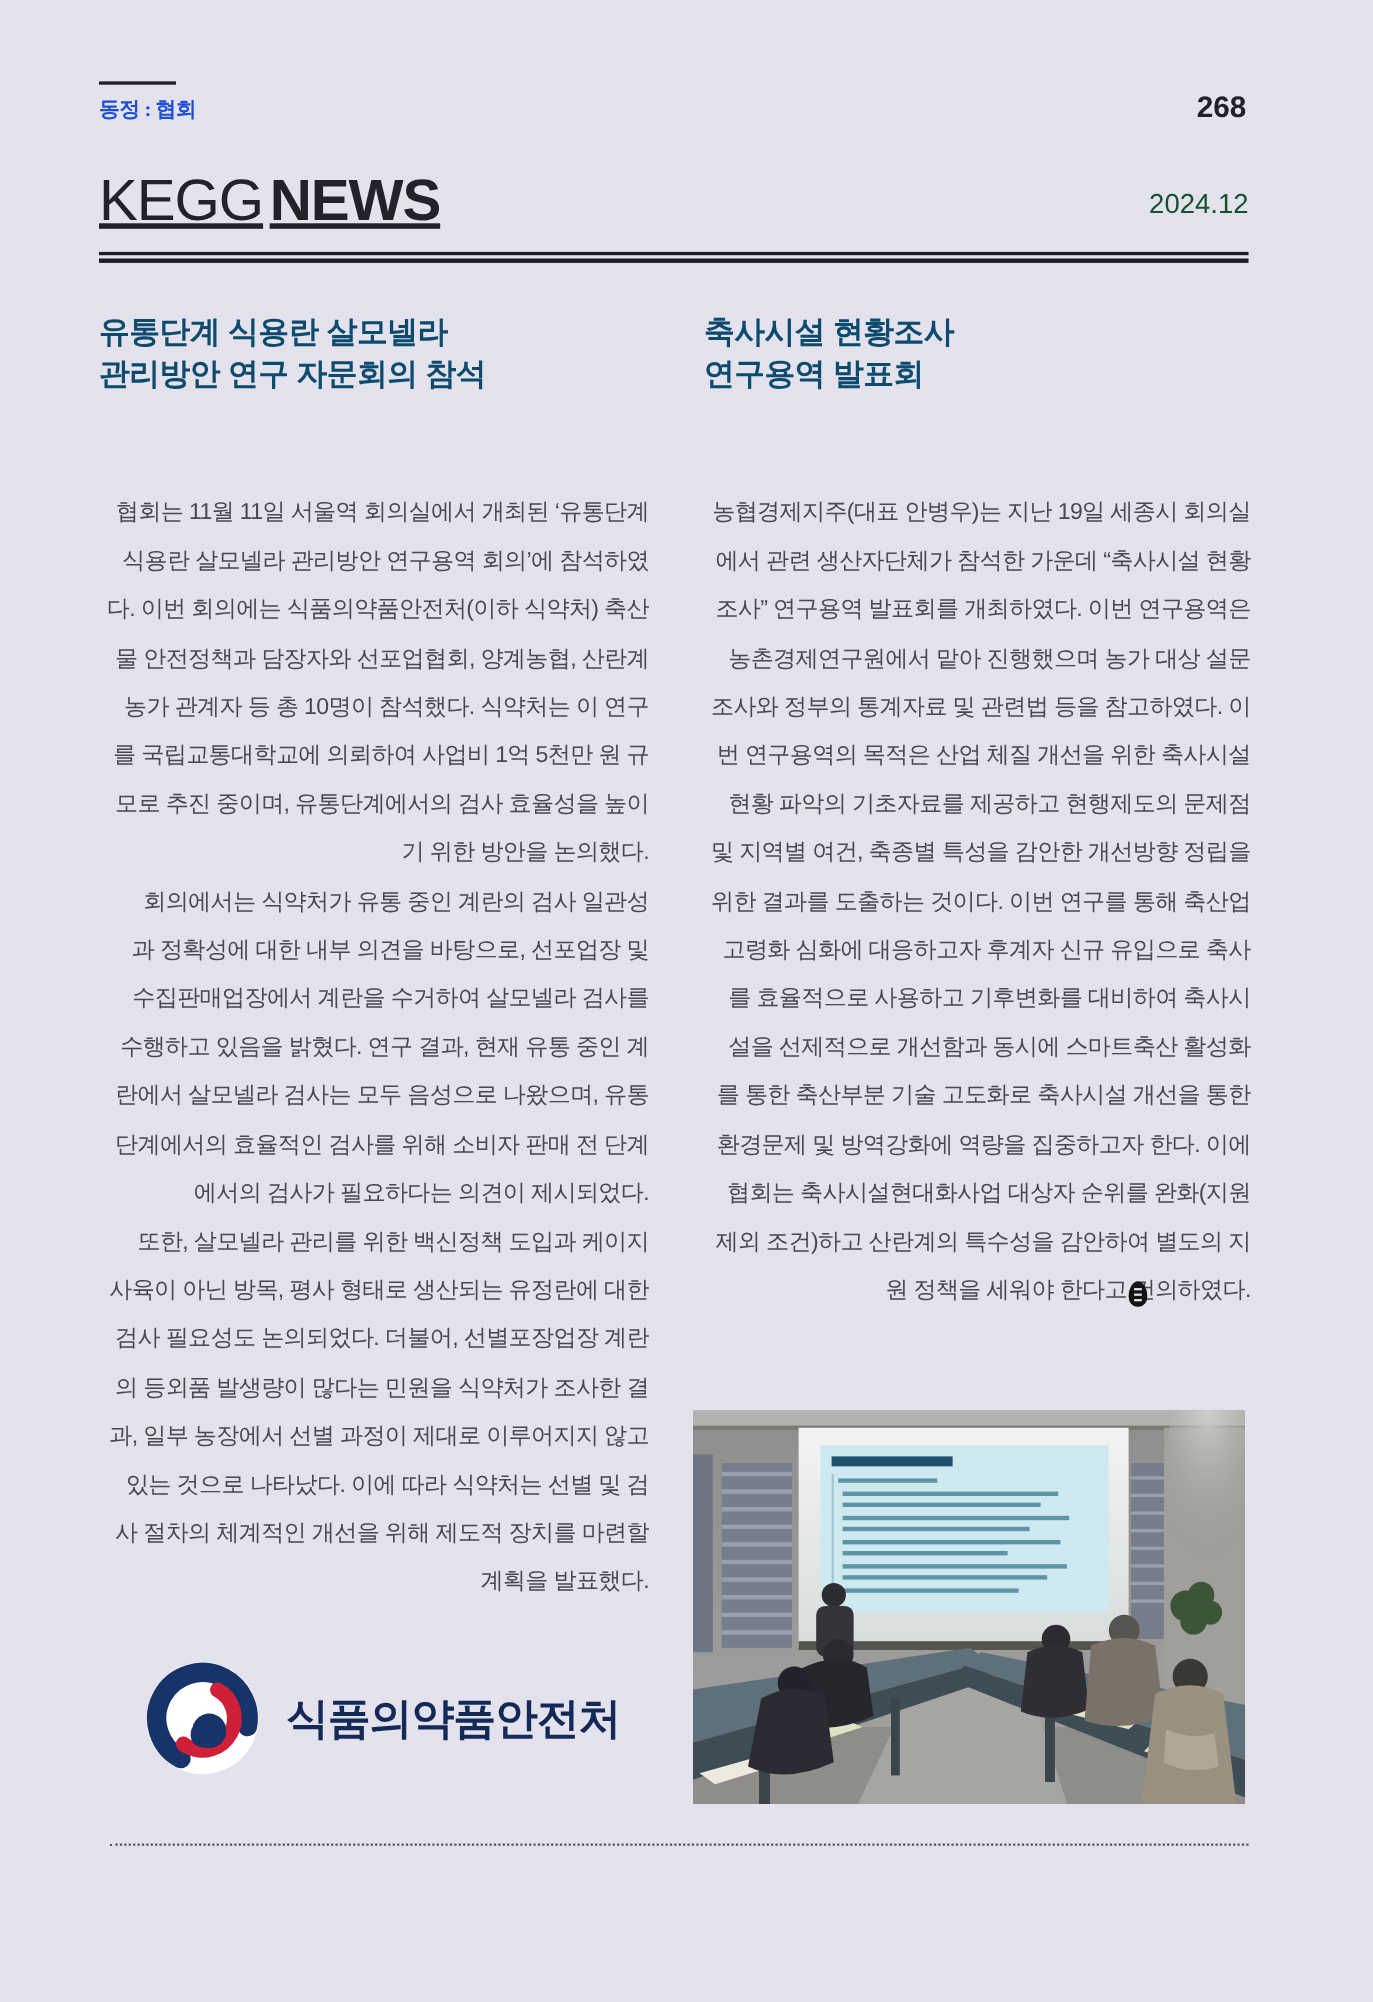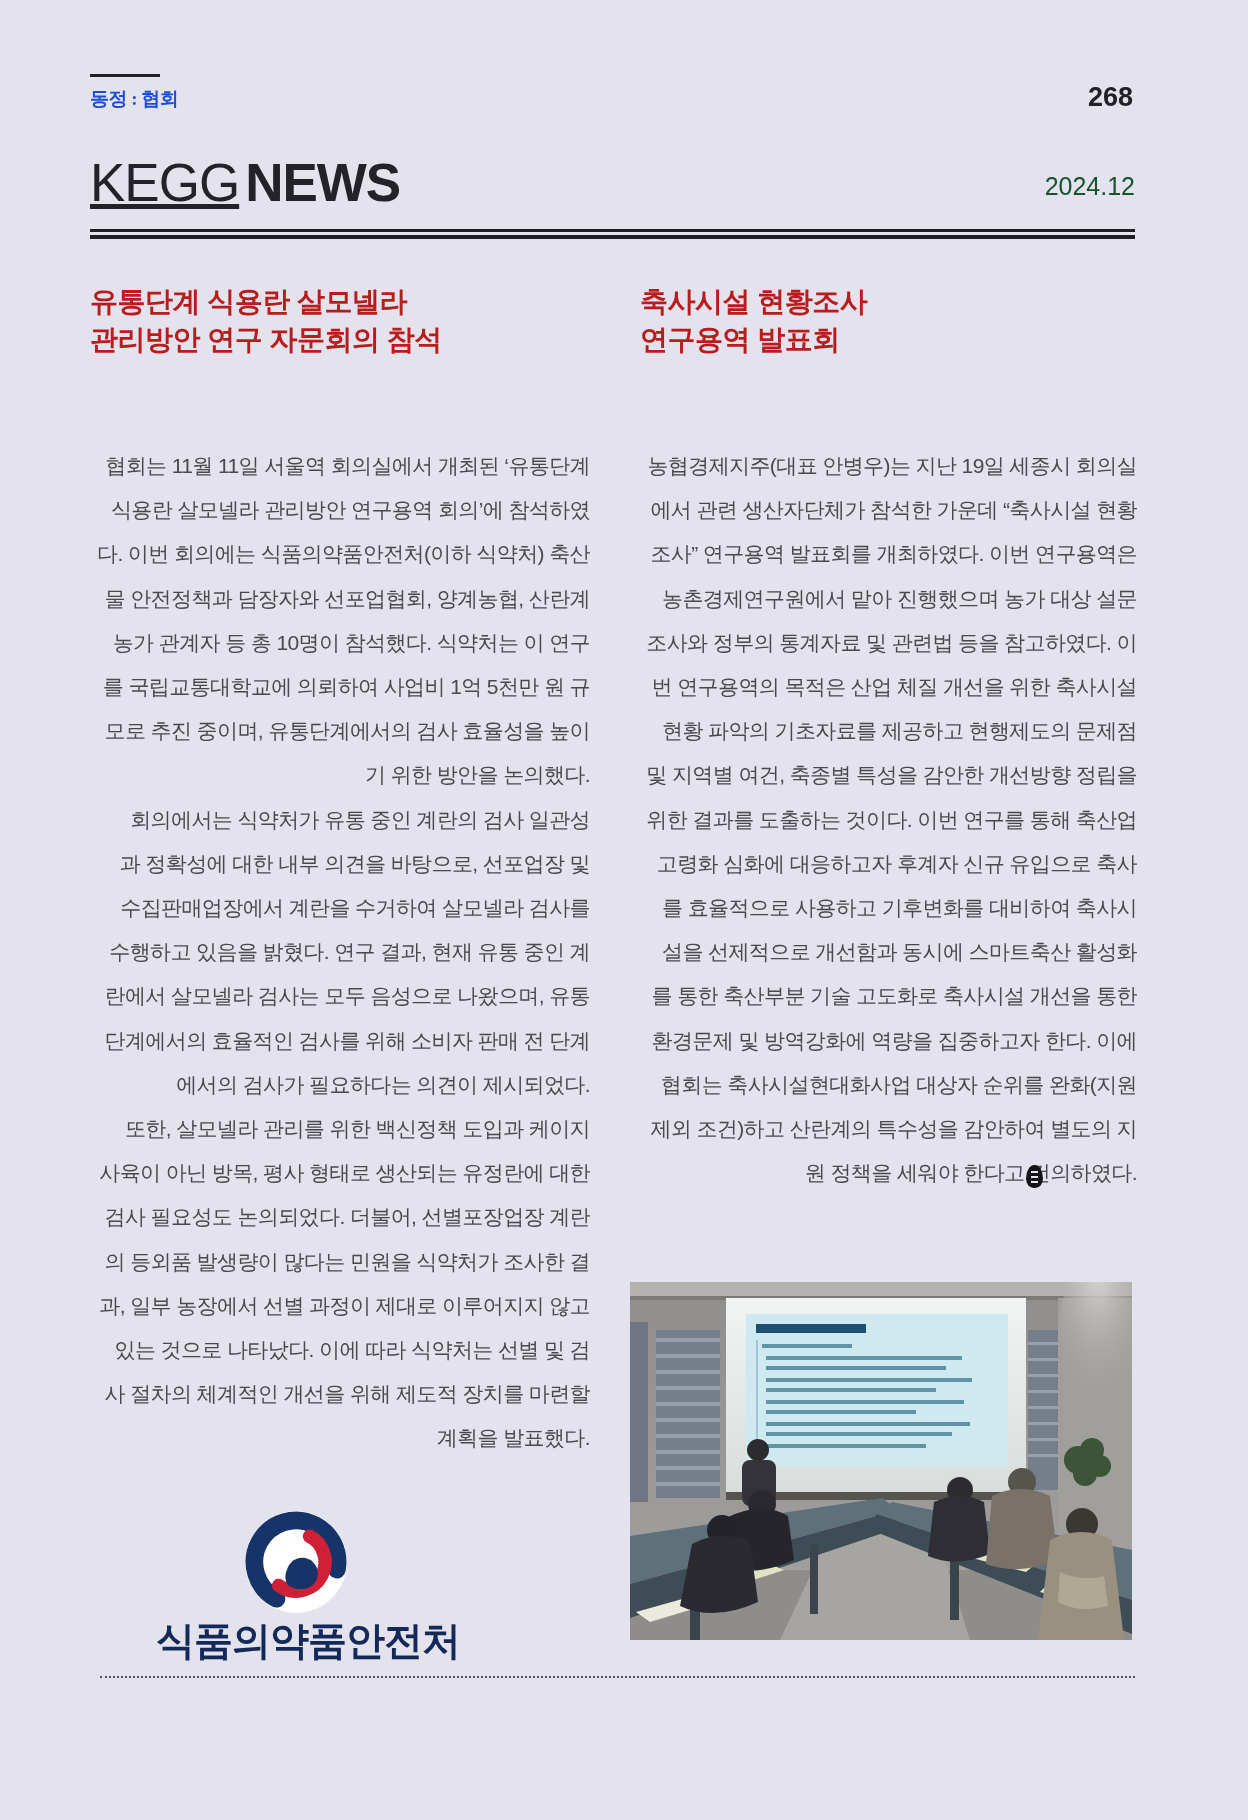--- a/index.html
+++ b/index.html
@@ -10,52 +10,52 @@
     color:#2b2a30;
   }
   .abs{position:absolute;}
 
   
   .kicker-rule{left:90px;top:74px;width:70px;height:3px;background:#211f26;}
   .kicker{left:90px;top:86px;font-size:19px;font-weight:700;letter-spacing:-0.5px;color:#1d4ed8;font-family:Liberation Serif, serif;}
   .page-number{right:115px;top:82px;font-size:27px;font-weight:800;color:#222127;}
   .masthead{left:90px;top:152px;font-size:53px;letter-spacing:-1px;color:#232228;white-space:nowrap;}
   .masthead .light{font-weight:400;text-decoration:underline;}
-  .masthead .bold{font-weight:800;margin-left:6px;}
+  .masthead .bold{font-weight:800;margin-left:6px;text-decoration:underline;}
   .issue-date{right:113px;top:172px;font-size:25px;color:#14532d;}
   .header-rule{left:90px;top:229px;width:1045px;}
   .header-rule .r1{height:3px;background:#1f1e24;}
   .header-rule .r2{height:3px;}
   .header-rule .r3{height:4px;background:#1f1e24;}
   .col-left{left:90px;top:283px;width:497px;}
   .col-right{left:640px;top:283px;width:503px;}
   .article-title{
     font-size:28px;font-weight:800;line-height:38px;letter-spacing:-0.5px;
-    color:#b91c1c;white-space:pre-line;
+    color:#0c4a6e;white-space:pre-line;
   }
   .article-body{
     position:absolute;top:444px;width:500px;
     font-size:21px;line-height:44.2px;letter-spacing:-0.6px;
     color:#49484f;white-space:pre-wrap;text-align:right;
   }
   .article-body.left-b{left:90px;}
   .article-body.right-b{left:632px;width:505px;}
 
   
   .egg-endmark{
     left:1026px;top:1165px;width:17px;height:23px;background:#141317;
     border-radius:50% 50% 46% 46% / 60% 60% 42% 42%;
   }
   .egg-endmark:after{
     content:"";position:absolute;left:5px;top:6px;width:7px;height:2px;background:#e8e7ef;
     box-shadow:0 5px 0 #e8e7ef, 0 10px 0 #e8e7ef;
   }
 
   
-  .mfds-logo{left:132px;top:1510px;display:flex;align-items:center;flex-direction:column;}
+  .mfds-logo{left:132px;top:1510px;display:flex;align-items:center;}
   .mfds-logo svg{width:104px;height:104px;display:block;}
   .mfds-logo .logo-text{
     margin-left:24px;font-size:39px;font-weight:800;letter-spacing:-1px;color:#132a58;
   }
 
   
   .meeting-photo{left:630px;top:1282px;width:502px;height:358px;overflow:hidden;}
   .meeting-photo svg{display:block;}
 
   

